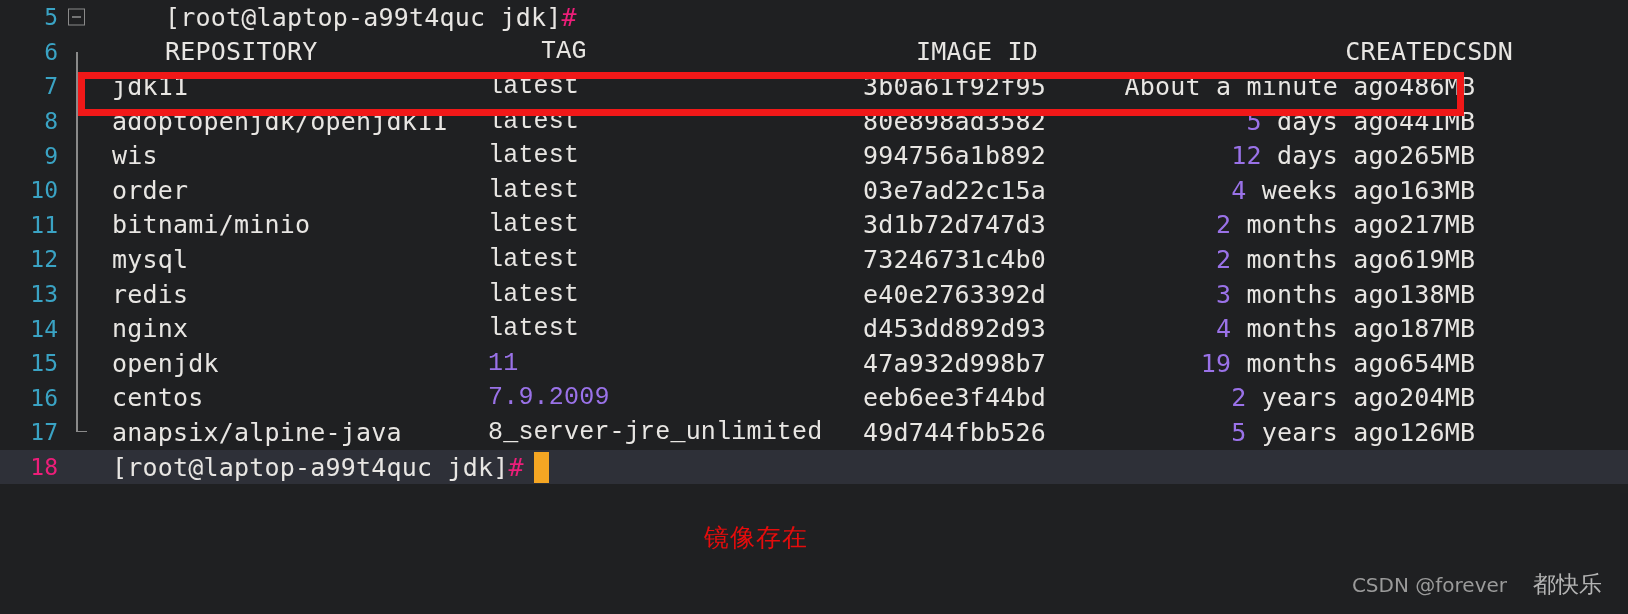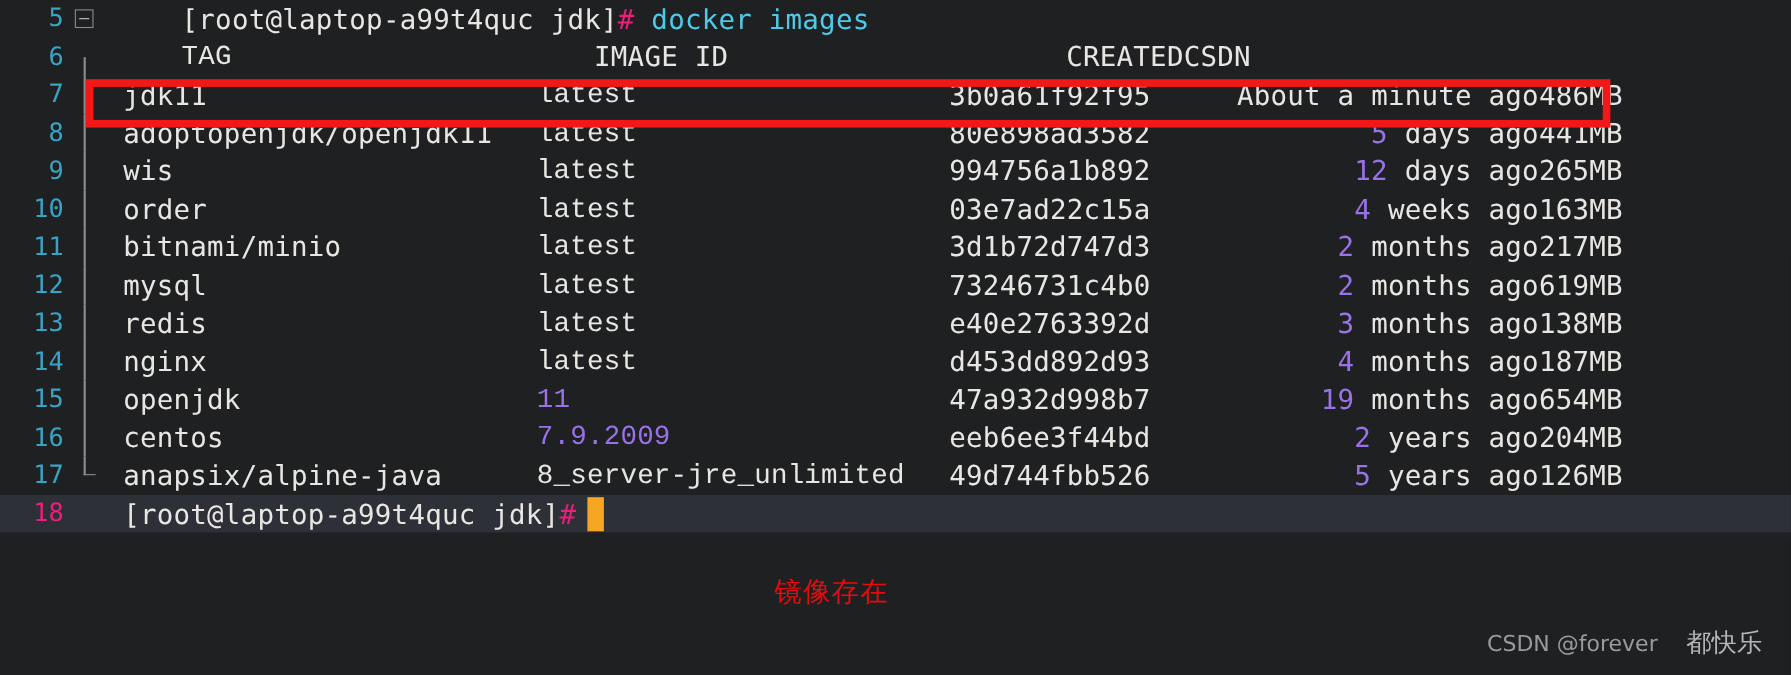--- a/index.html
+++ b/index.html
@@ -187,33 +187,33 @@
   <div class="editor">
 
     <div class="line">
       <div class="gutter">
         <span>5</span>
       </div>
       <div class="fold-col">
         <span class="fold-box"></span>
       </div>
       <div class="content">
-        <span class="c-white">[root@laptop-a99t4quc jdk]</span><span class="c-pink">#</span><span class="c-white"> </span><span class="c-cyan">docker images</span>
+        <span class="c-white">[root@laptop-a99t4quc jdk]</span><span class="c-pink">#</span><span class="c-white"> </span>
       </div>
     </div>
 
     <div class="line">
       <div class="gutter">
         <span>6</span>
       </div>
       <div class="fold-col">
         <span class="fold-guide start"></span>
       </div>
       <div class="content">
-        <span class="col-tag">TAG</span><span class="col-id">IMAGE ID</span><span class="col-created">CREATED</span><span class="col-size">CSDN</span>
+        <span class="col-repo">REPOSITORY</span><span class="col-tag">TAG</span><span class="col-id">IMAGE ID</span><span class="col-created">CREATED</span><span class="col-size">CSDN</span>
       </div>
     </div>
 
     <div id="rows-host">
         <div class="line"><div class="gutter"><span>7</span></div><div class="fold-col"><span class="fold-guide"></span></div><div class="content"><span class="col-repo">jdk11</span><span class="col-tag c-white">latest</span><span class="col-id">3b0a61f92f95</span><span class="col-created"><span class=" c-purple"></span><span class=" c-white">About a minute ago</span></span><span class="col-size">486MB</span></div></div>
         <div class="line"><div class="gutter"><span>8</span></div><div class="fold-col"><span class="fold-guide"></span></div><div class="content"><span class="col-repo">adoptopenjdk/openjdk11</span><span class="col-tag c-white">latest</span><span class="col-id">80e898ad3582</span><span class="col-created"><span class=" c-purple">5</span><span class=" c-white"> days ago</span></span><span class="col-size">441MB</span></div></div>
         <div class="line"><div class="gutter"><span>9</span></div><div class="fold-col"><span class="fold-guide"></span></div><div class="content"><span class="col-repo">wis</span><span class="col-tag c-white">latest</span><span class="col-id">994756a1b892</span><span class="col-created"><span class=" c-purple">12</span><span class=" c-white"> days ago</span></span><span class="col-size">265MB</span></div></div>
         <div class="line"><div class="gutter"><span>10</span></div><div class="fold-col"><span class="fold-guide"></span></div><div class="content"><span class="col-repo">order</span><span class="col-tag c-white">latest</span><span class="col-id">03e7ad22c15a</span><span class="col-created"><span class=" c-purple">4</span><span class=" c-white"> weeks ago</span></span><span class="col-size">163MB</span></div></div>
         <div class="line"><div class="gutter"><span>11</span></div><div class="fold-col"><span class="fold-guide"></span></div><div class="content"><span class="col-repo">bitnami/minio</span><span class="col-tag c-white">latest</span><span class="col-id">3d1b72d747d3</span><span class="col-created"><span class=" c-purple">2</span><span class=" c-white"> months ago</span></span><span class="col-size">217MB</span></div></div>
         <div class="line"><div class="gutter"><span>12</span></div><div class="fold-col"><span class="fold-guide"></span></div><div class="content"><span class="col-repo">mysql</span><span class="col-tag c-white">latest</span><span class="col-id">73246731c4b0</span><span class="col-created"><span class=" c-purple">2</span><span class=" c-white"> months ago</span></span><span class="col-size">619MB</span></div></div>

